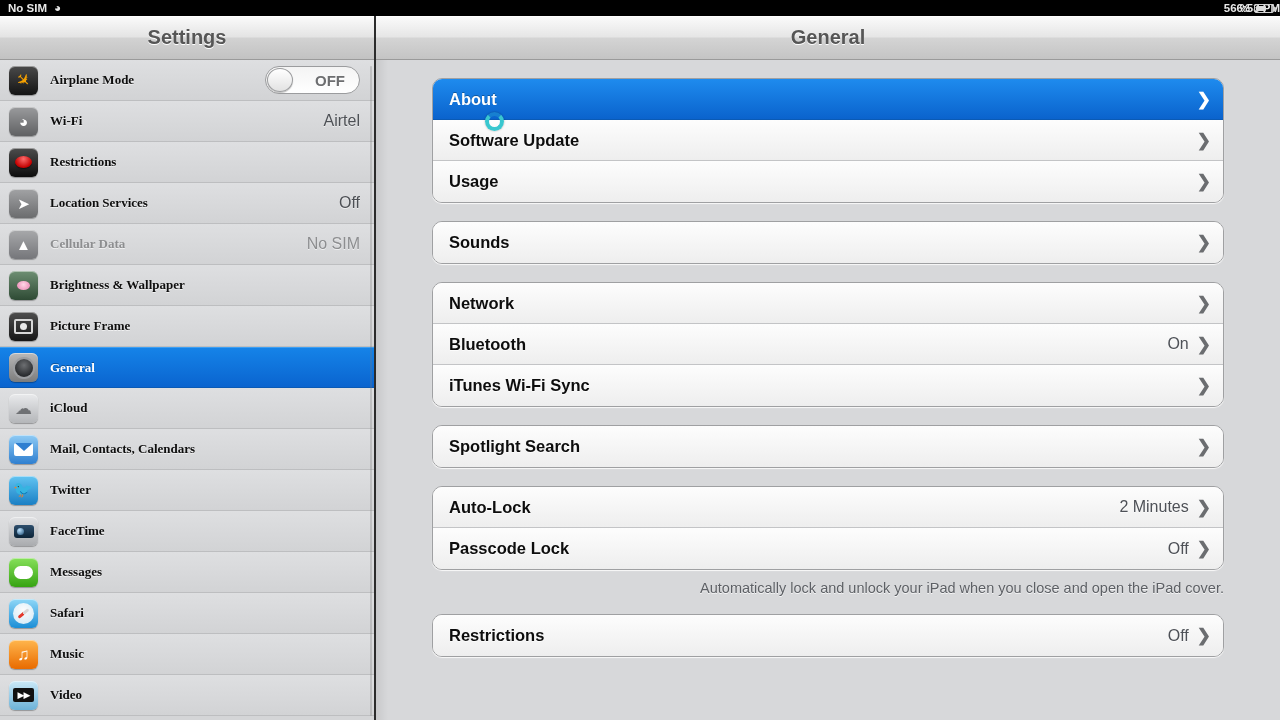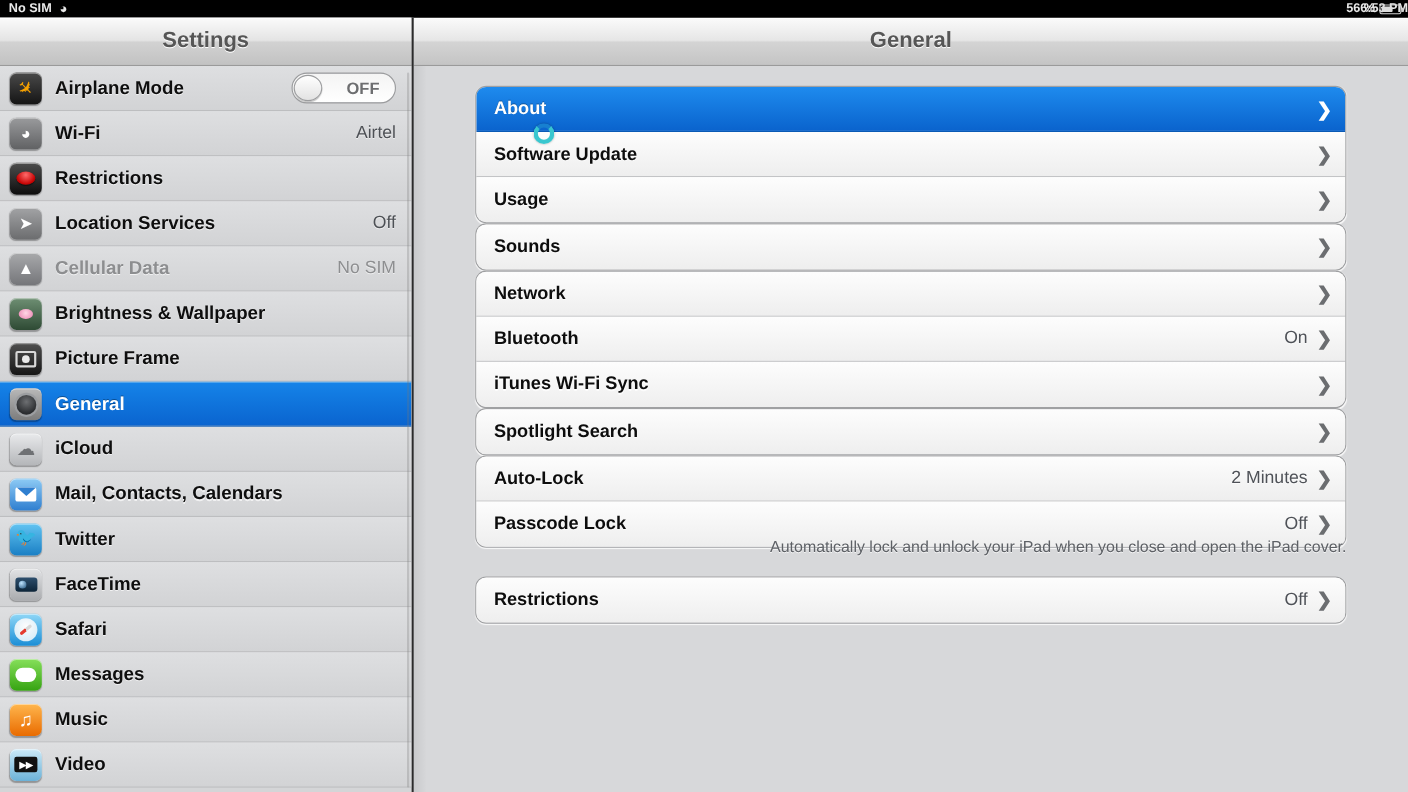--- a/index.html
+++ b/index.html
@@ -136,25 +136,26 @@
     overflow: hidden;
     box-shadow: inset 0 1px 0 rgba(255,255,255,.45), 0 1px 1px rgba(0,0,0,.3);
     display: flex;
     align-items: center;
     justify-content: center;
     font-size: 15px;
     color: #fff;
     line-height: 1;
   }
   .side-label {
-    font-size: 17px;
+    font-size: 13px;
     font-weight: bold;
     color: #0e0e0e;
     text-shadow: 0 1px 0 rgba(255,255,255,.65);
     white-space: nowrap;
+    font-family: Liberation Serif, serif;
   }
   .side-row.selected .side-label {
     color: #ffffff;
     text-shadow: 0 -1px 0 rgba(0,0,0,.35);
   }
   .side-row.dim .side-label { color: #8d8e90; }
   .side-value {
     margin-left: auto;
     font-size: 16px;
     color: #4d5055;
@@ -281,20 +282,21 @@
       linear-gradient(to right, rgba(0,0,0,.07) 0px, rgba(0,0,0,0) 12px),
       #d7d8da;
   }
 
   .group {
     background: #f2f2f2;
     border: 1px solid #9fa0a2;
     border-radius: 10px;
     overflow: hidden;
     box-shadow: 0 1px 1px rgba(255,255,255,.85);
+    margin-bottom: 18px;
   }
   .row {
     height: 41px;
     display: flex;
     align-items: center;
     padding: 0 12px 0 16px;
     border-bottom: 1px solid #c3c4c6;
     background: linear-gradient(to bottom, #fdfdfd 0%, #eeeeee 100%);
   }
   .row:last-child { border-bottom: none; }
@@ -502,36 +504,36 @@
         </div>
 
         <div class="side-row">
           <span class="side-icon ic-facetime">
               <span class="cam"></span>
             </span>
           <span class="side-label">FaceTime</span>
         </div>
 
         <div class="side-row">
+          <span class="side-icon ic-messages">
+              <span class="bub"></span>
+            </span>
+          <span class="side-label">Messages</span>
+        </div>
+
+        <div class="side-row">
           <span class="side-icon ic-safari">
               <span class="disc">
                 <span class="needle"></span>
               </span>
             </span>
           <span class="side-label">Safari</span>
         </div>
 
         <div class="side-row">
-          <span class="side-icon ic-messages">
-              <span class="bub"></span>
-            </span>
-          <span class="side-label">Messages</span>
-        </div>
-
-        <div class="side-row">
           <span class="side-icon ic-music">
               <span class="g">♫</span>
             </span>
           <span class="side-label">Music</span>
         </div>
 
         <div class="side-row">
           <span class="side-icon ic-video">
               <span class="board">▶▶</span>
             </span>

